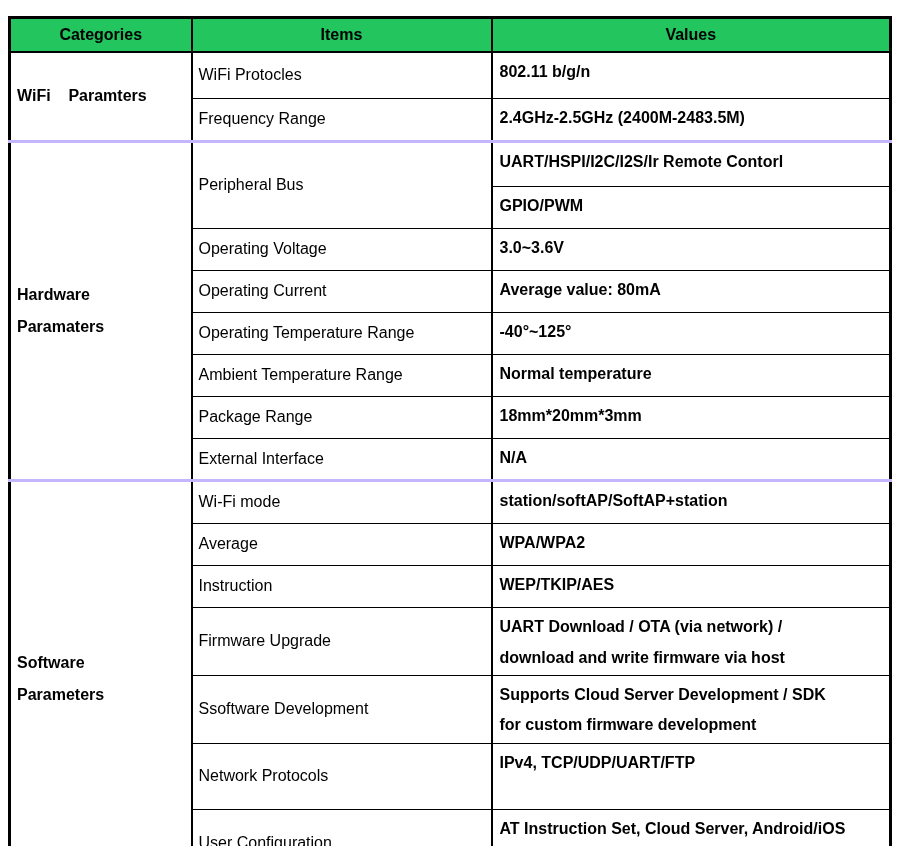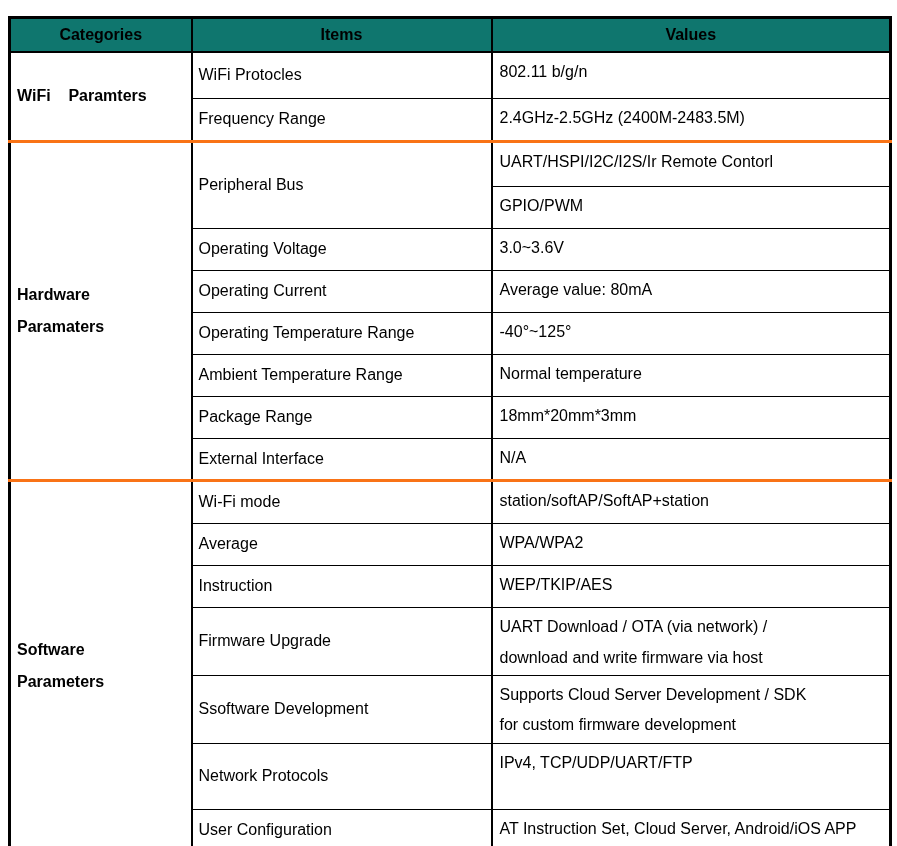--- a/index.html
+++ b/index.html
@@ -24,21 +24,21 @@
     border: 3px solid #000000;
   }
   th, td {
     border: 1px solid #000000;
     border-left-width: 2px;
     border-right-width: 2px;
     font-size: 16px;
     overflow: hidden;
   }
   thead th {
-    background: #0f766e;
+    background: #22c55e;
     font-weight: bold;
     text-align: center;
     vertical-align: middle;
     border-bottom-width: 2px;
     padding: 4px 6px;
   }
   td.cat {
     font-weight: bold;
     text-align: left;
     vertical-align: middle;
@@ -51,23 +51,24 @@
     vertical-align: middle;
     padding: 10px 6px;
     line-height: 1.3;
   }
   td.val {
     text-align: left;
     vertical-align: top;
     padding: 4px 7px 2px 7px;
     white-space: pre-line;
     line-height: 1.9;
+    font-weight: bold;
   }
   tr.group-top td {
-    border-top: 3px solid #f97316;
+    border-top: 3px solid #c4b5fd;
   }
 </style>
 </head>
 <body>
 
 <div class="page">
   <table class="spec-table">
     <colgroup>
       <col style="width:182px">
       <col style="width:300px">

